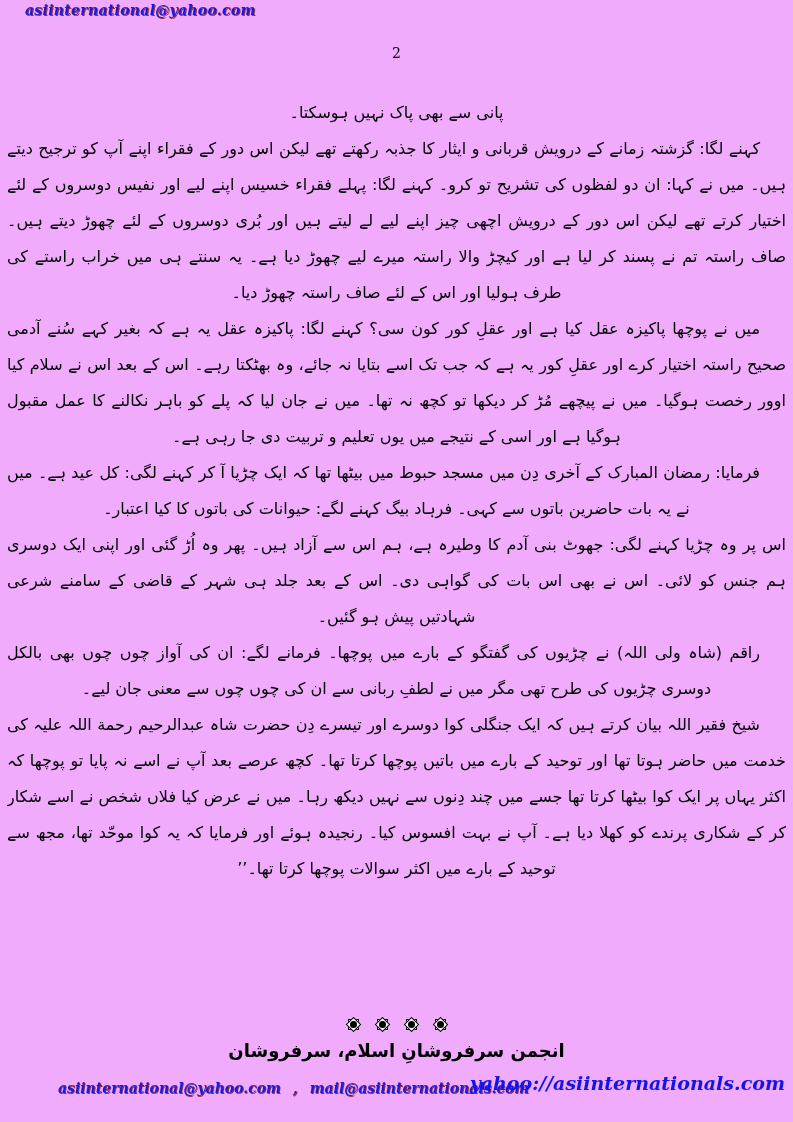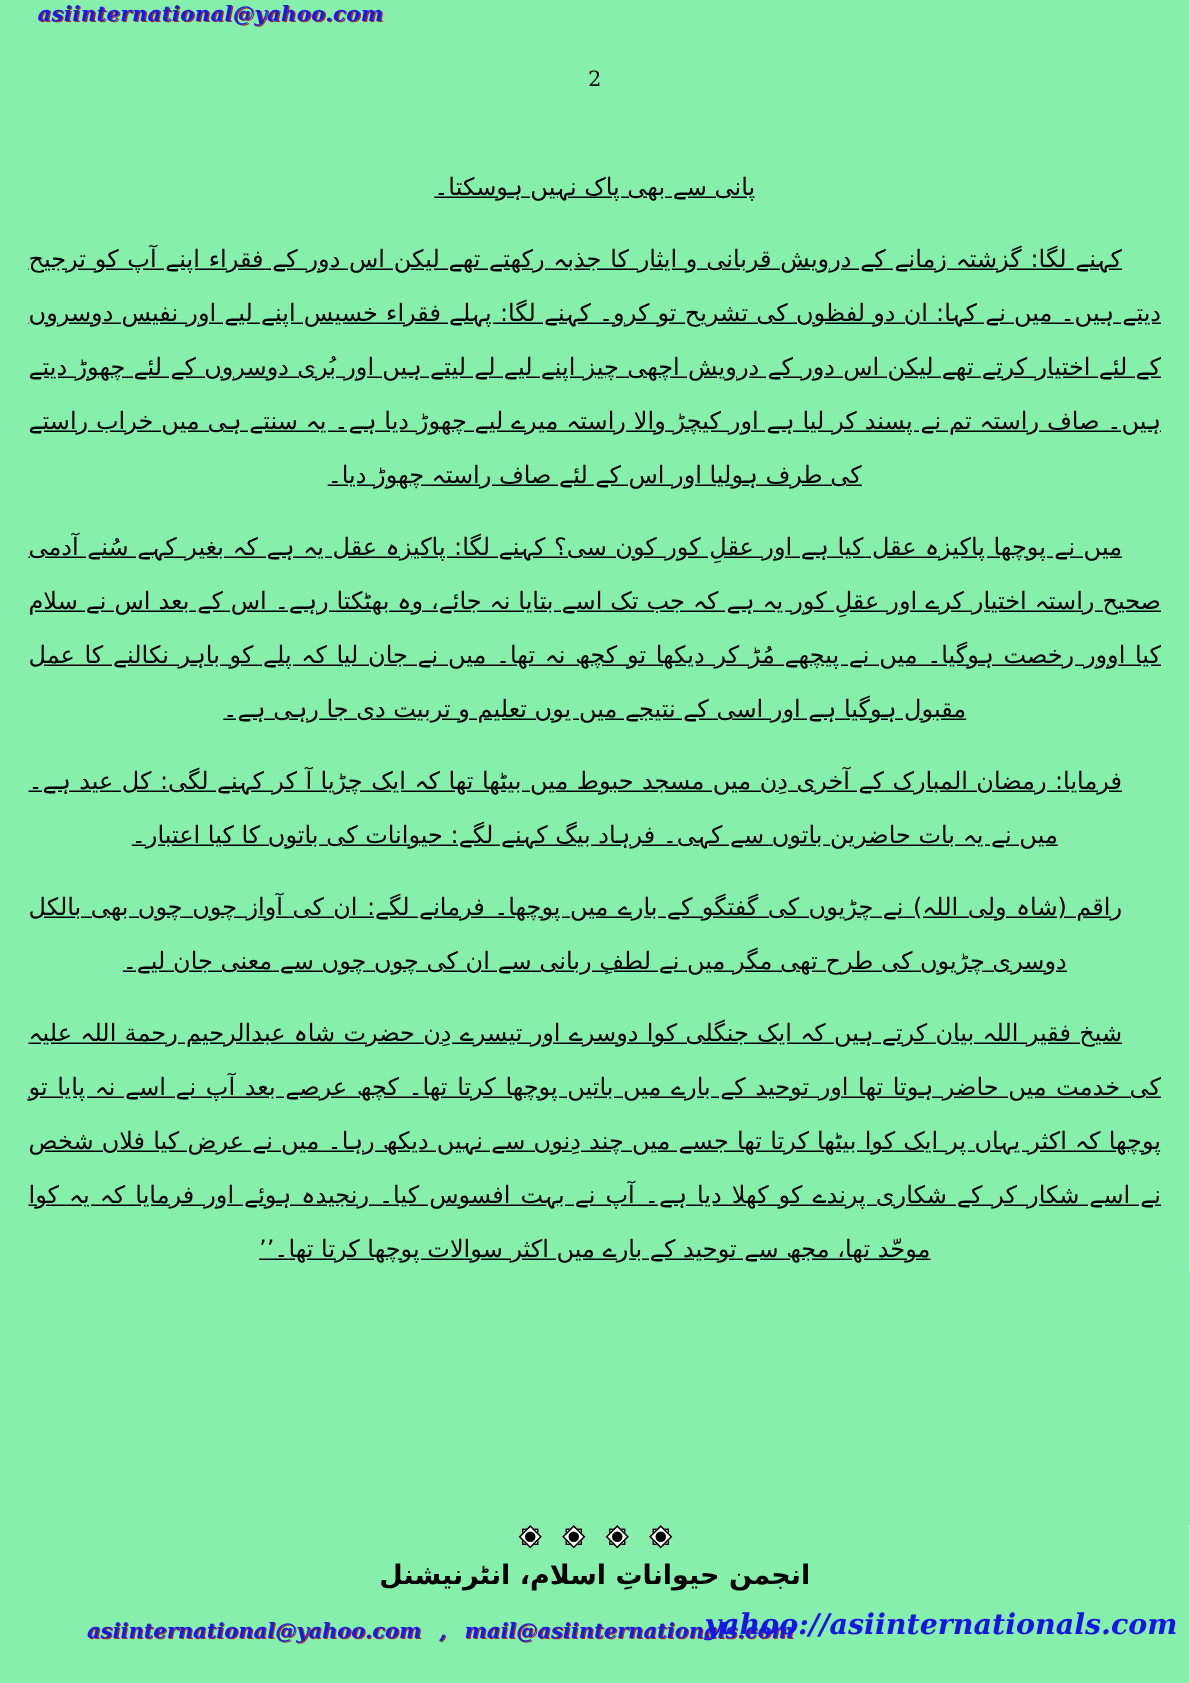--- a/index.html
+++ b/index.html
@@ -1,30 +1,30 @@
 <!DOCTYPE html>
 <html lang="ur"><head>
 <meta charset="utf-8">
 <style>
   html,body{margin:0;padding:0;background:#fff;}
-  .page{position:relative;width:793px;height:1122px;background:#86efac;overflow:hidden;
+  .page{position:relative;width:793px;height:1122px;background:#f0abfc;overflow:hidden;
         font-family:"DejaVu Sans",sans-serif;color:#000;}
 
   
   .header-email{position:absolute;top:2px;left:25px;
     font:italic bold 14px "DejaVu Serif",serif;color:#1b1be0;
     text-shadow:1px 0.5px 0 #a03232;letter-spacing:0.3px;}
   .page-num{position:absolute;top:45px;left:0;width:100%;text-align:center;
     font:14px "DejaVu Serif",serif;color:#000;}
 
   
   .content{position:absolute;top:95px;left:7px;right:7px;height:880px;overflow:hidden;
     direction:rtl;font-family:"DejaVu Sans",sans-serif;font-size:16px;line-height:36px;
     text-align:justify;}
-  .content p{margin:12px;text-align:justify;text-align-last:center;text-decoration:underline;}
+  .content p{margin:0;text-align:justify;text-align-last:center;}
   .content p.ind{text-indent:26px;}
 
   
   .ornaments{position:absolute;top:1016px;left:0;width:100%;
     display:flex;justify-content:center;gap:13px;}
   .flower{position:relative;width:16px;height:16px;display:inline-block;}
   .flower::before,.flower::after{content:"";position:absolute;left:2.5px;top:2.5px;
     width:9px;height:9px;border:1.3px solid #000;background:#fff;}
   .flower::after{transform:rotate(45deg);}
   .flower .dot{position:absolute;left:4.5px;top:4.5px;width:7px;height:7px;
@@ -49,41 +49,42 @@
 
   <div class="header-email">asiinternational@yahoo.com</div>
 
   <div class="page-num">2</div>
 
   <div class="content" dir="rtl">
     <p>پانی سے بھی پاک نہیں ہوسکتا۔</p>
     <p class="ind">کہنے لگا: گزشتہ زمانے کے درویش قربانی و ایثار کا جذبہ رکھتے تھے لیکن اس دور کے فقراء اپنے آپ کو ترجیح دیتے ہیں۔ میں نے کہا: ان دو لفظوں کی تشریح تو کرو۔ کہنے لگا: پہلے فقراء خسیس اپنے لیے اور نفیس دوسروں کے لئے اختیار کرتے تھے لیکن اس دور کے درویش اچھی چیز اپنے لیے لے لیتے ہیں اور بُری دوسروں کے لئے چھوڑ دیتے ہیں۔ صاف راستہ تم نے پسند کر لیا ہے اور کیچڑ والا راستہ میرے لیے چھوڑ دیا ہے۔ یہ سنتے ہی میں خراب راستے کی طرف ہولیا اور اس کے لئے صاف راستہ چھوڑ دیا۔</p>
     <p class="ind">میں نے پوچھا پاکیزہ عقل کیا ہے اور عقلِ کور کون سی؟ کہنے لگا: پاکیزہ عقل یہ ہے کہ بغیر کہے سُنے آدمی صحیح راستہ اختیار کرے اور عقلِ کور یہ ہے کہ جب تک اسے بتایا نہ جائے، وہ بھٹکتا رہے۔ اس کے بعد اس نے سلام کیا اوور رخصت ہوگیا۔ میں نے پیچھے مُڑ کر دیکھا تو کچھ نہ تھا۔ میں نے جان لیا کہ پلے کو باہر نکالنے کا عمل مقبول ہوگیا ہے اور اسی کے نتیجے میں یوں تعلیم و تربیت دی جا رہی ہے۔</p>
     <p class="ind">فرمایا: رمضان المبارک کے آخری دِن میں مسجد حبوط میں بیٹھا تھا کہ ایک چڑیا آ کر کہنے لگی: کل عید ہے۔ میں نے یہ بات حاضرین باتوں سے کہی۔ فرہاد بیگ کہنے لگے: حیوانات کی باتوں کا کیا اعتبار۔</p>
+    <p>اس پر وہ چڑیا کہنے لگی: جھوٹ بنی آدم کا وطیرہ ہے، ہم اس سے آزاد ہیں۔ پھر وہ اُڑ گئی اور اپنی ایک دوسری ہم جنس کو لائی۔ اس نے بھی اس بات کی گواہی دی۔ اس کے بعد جلد ہی شہر کے قاضی کے سامنے شرعی شہادتیں پیش ہو گئیں۔</p>
     <p class="ind">راقم (شاہ ولی اللہ) نے چڑیوں کی گفتگو کے بارے میں پوچھا۔ فرمانے لگے: ان کی آواز چوں چوں بھی بالکل دوسری چڑیوں کی طرح تھی مگر میں نے لطفِ ربانی سے ان کی چوں چوں سے معنی جان لیے۔</p>
     <p class="ind">شیخ فقیر اللہ بیان کرتے ہیں کہ ایک جنگلی کوا دوسرے اور تیسرے دِن حضرت شاہ عبدالرحیم رحمة اللہ علیہ کی خدمت میں حاضر ہوتا تھا اور توحید کے بارے میں باتیں پوچھا کرتا تھا۔ کچھ عرصے بعد آپ نے اسے نہ پایا تو پوچھا کہ اکثر یہاں پر ایک کوا بیٹھا کرتا تھا جسے میں چند دِنوں سے نہیں دیکھ رہا۔ میں نے عرض کیا فلاں شخص نے اسے شکار کر کے شکاری پرندے کو کھلا دیا ہے۔ آپ نے بہت افسوس کیا۔ رنجیدہ ہوئے اور فرمایا کہ یہ کوا موحّد تھا، مجھ سے توحید کے بارے میں اکثر سوالات پوچھا کرتا تھا۔’’</p>
 
   </div>
 
   <div class="ornaments">
     <span class="flower">
         <span class="dot"></span>
       </span>
     <span class="flower">
         <span class="dot"></span>
       </span>
     <span class="flower">
         <span class="dot"></span>
       </span>
     <span class="flower">
         <span class="dot"></span>
       </span>
   </div>
 
-  <div class="org">انجمن حیواناتِ اسلام، انٹرنیشنل</div>
+  <div class="org">انجمن سرفروشانِ اسلام، سرفروشان</div>
 
   <div class="footer-emails">
     <span>asiinternational@yahoo.com</span><span class="sep">,</span><span>mail@asiinternationals.com</span>
   </div>
 
   <div class="footer-url">yahoo://asiinternationals.com</div>
 
 </div>
 
 </body></html>

